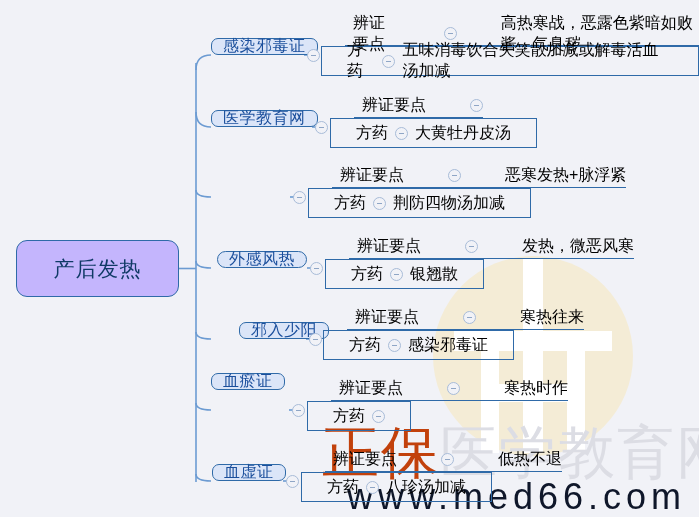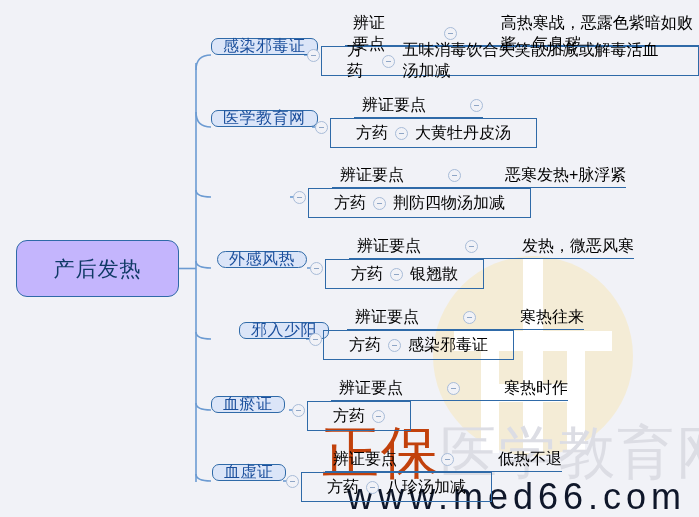--- a/index.html
+++ b/index.html
@@ -300,21 +300,21 @@
         <span class="d-value">寒热往来</span>
       </div>
       <div class="row-box">
         <span class="d-label">方药</span>
         <span class="toggle"></span>
         <span class="d-value">感染邪毒证</span>
       </div>
     </div>
   </div>
 
-  <div class="branch-node" style="left:211px; top:396px;">
+  <div class="branch-node" style="left:211px; top:373px;">
     <span class="branch-label">血瘀证</span>
   </div>
   <span class="toggle toggle-branch" style="left:292px; top:404px;"></span>
   <div class="detail-group" style="left:307px; top:377px;">
     <div class="detail-stack">
       <div class="row-key row-top">
         <span class="d-label">辨证要点</span>
         <span class="toggle"></span>
         <span class="d-value">寒热时作</span>
       </div>

